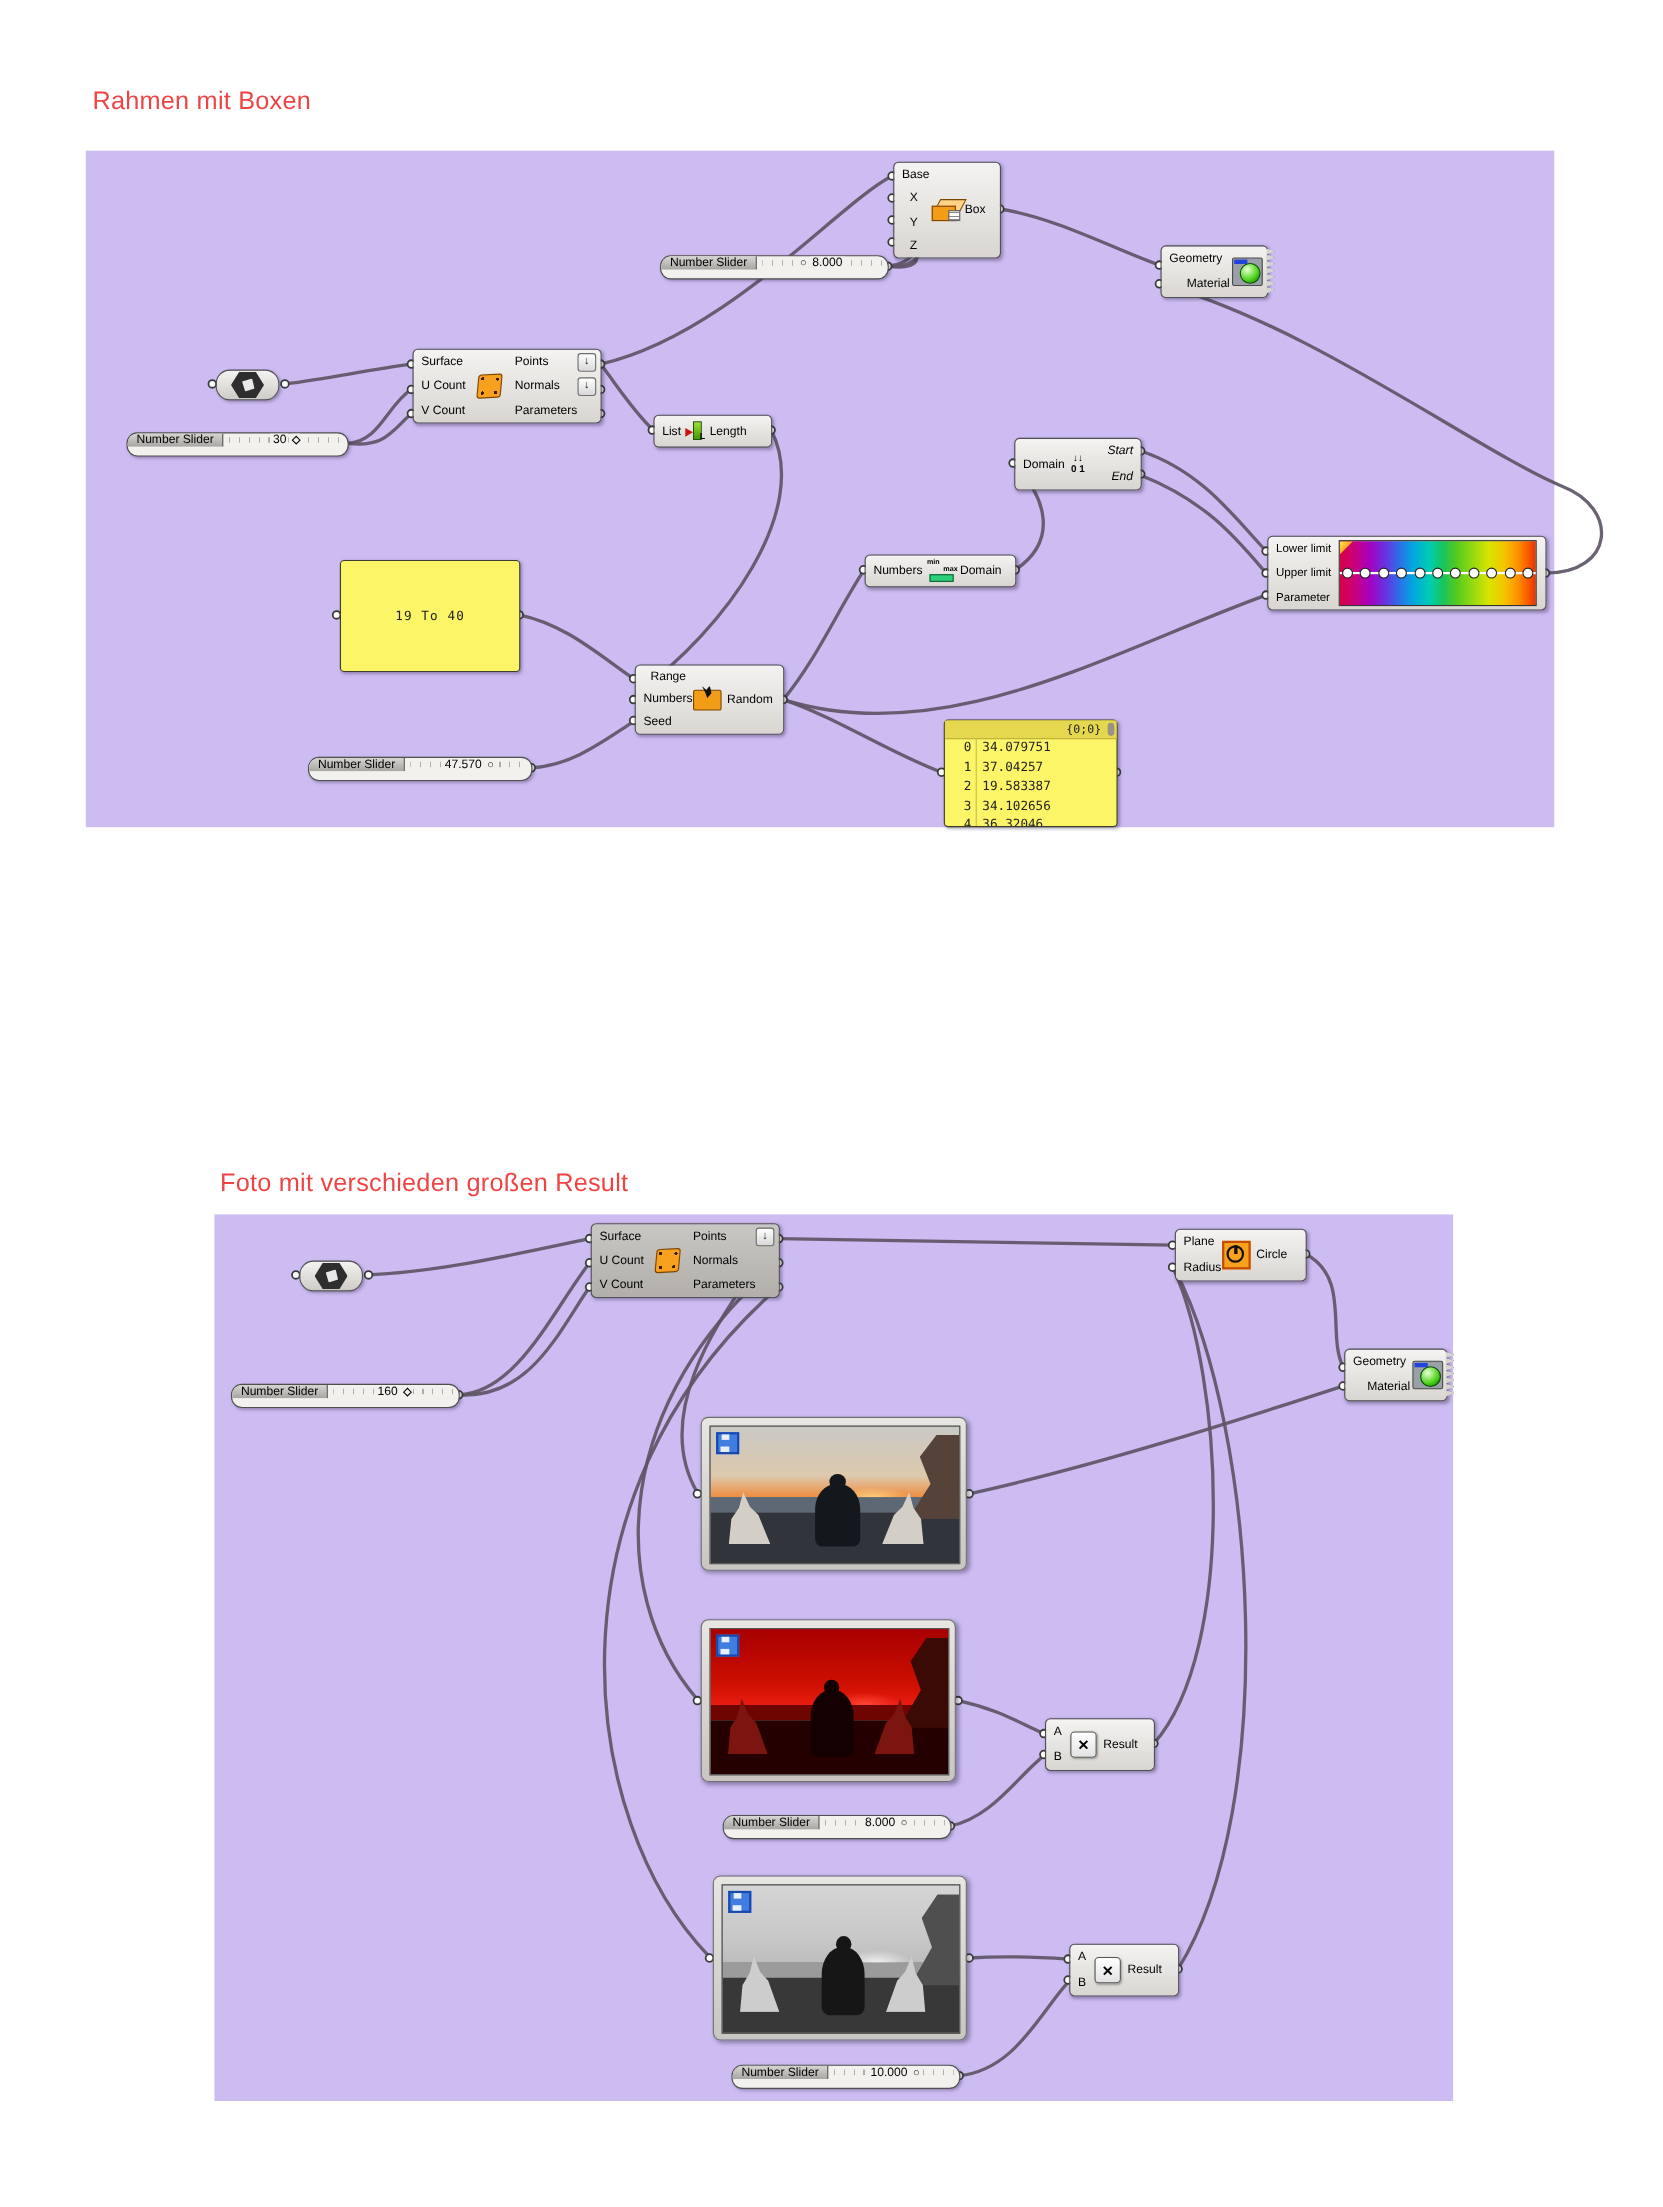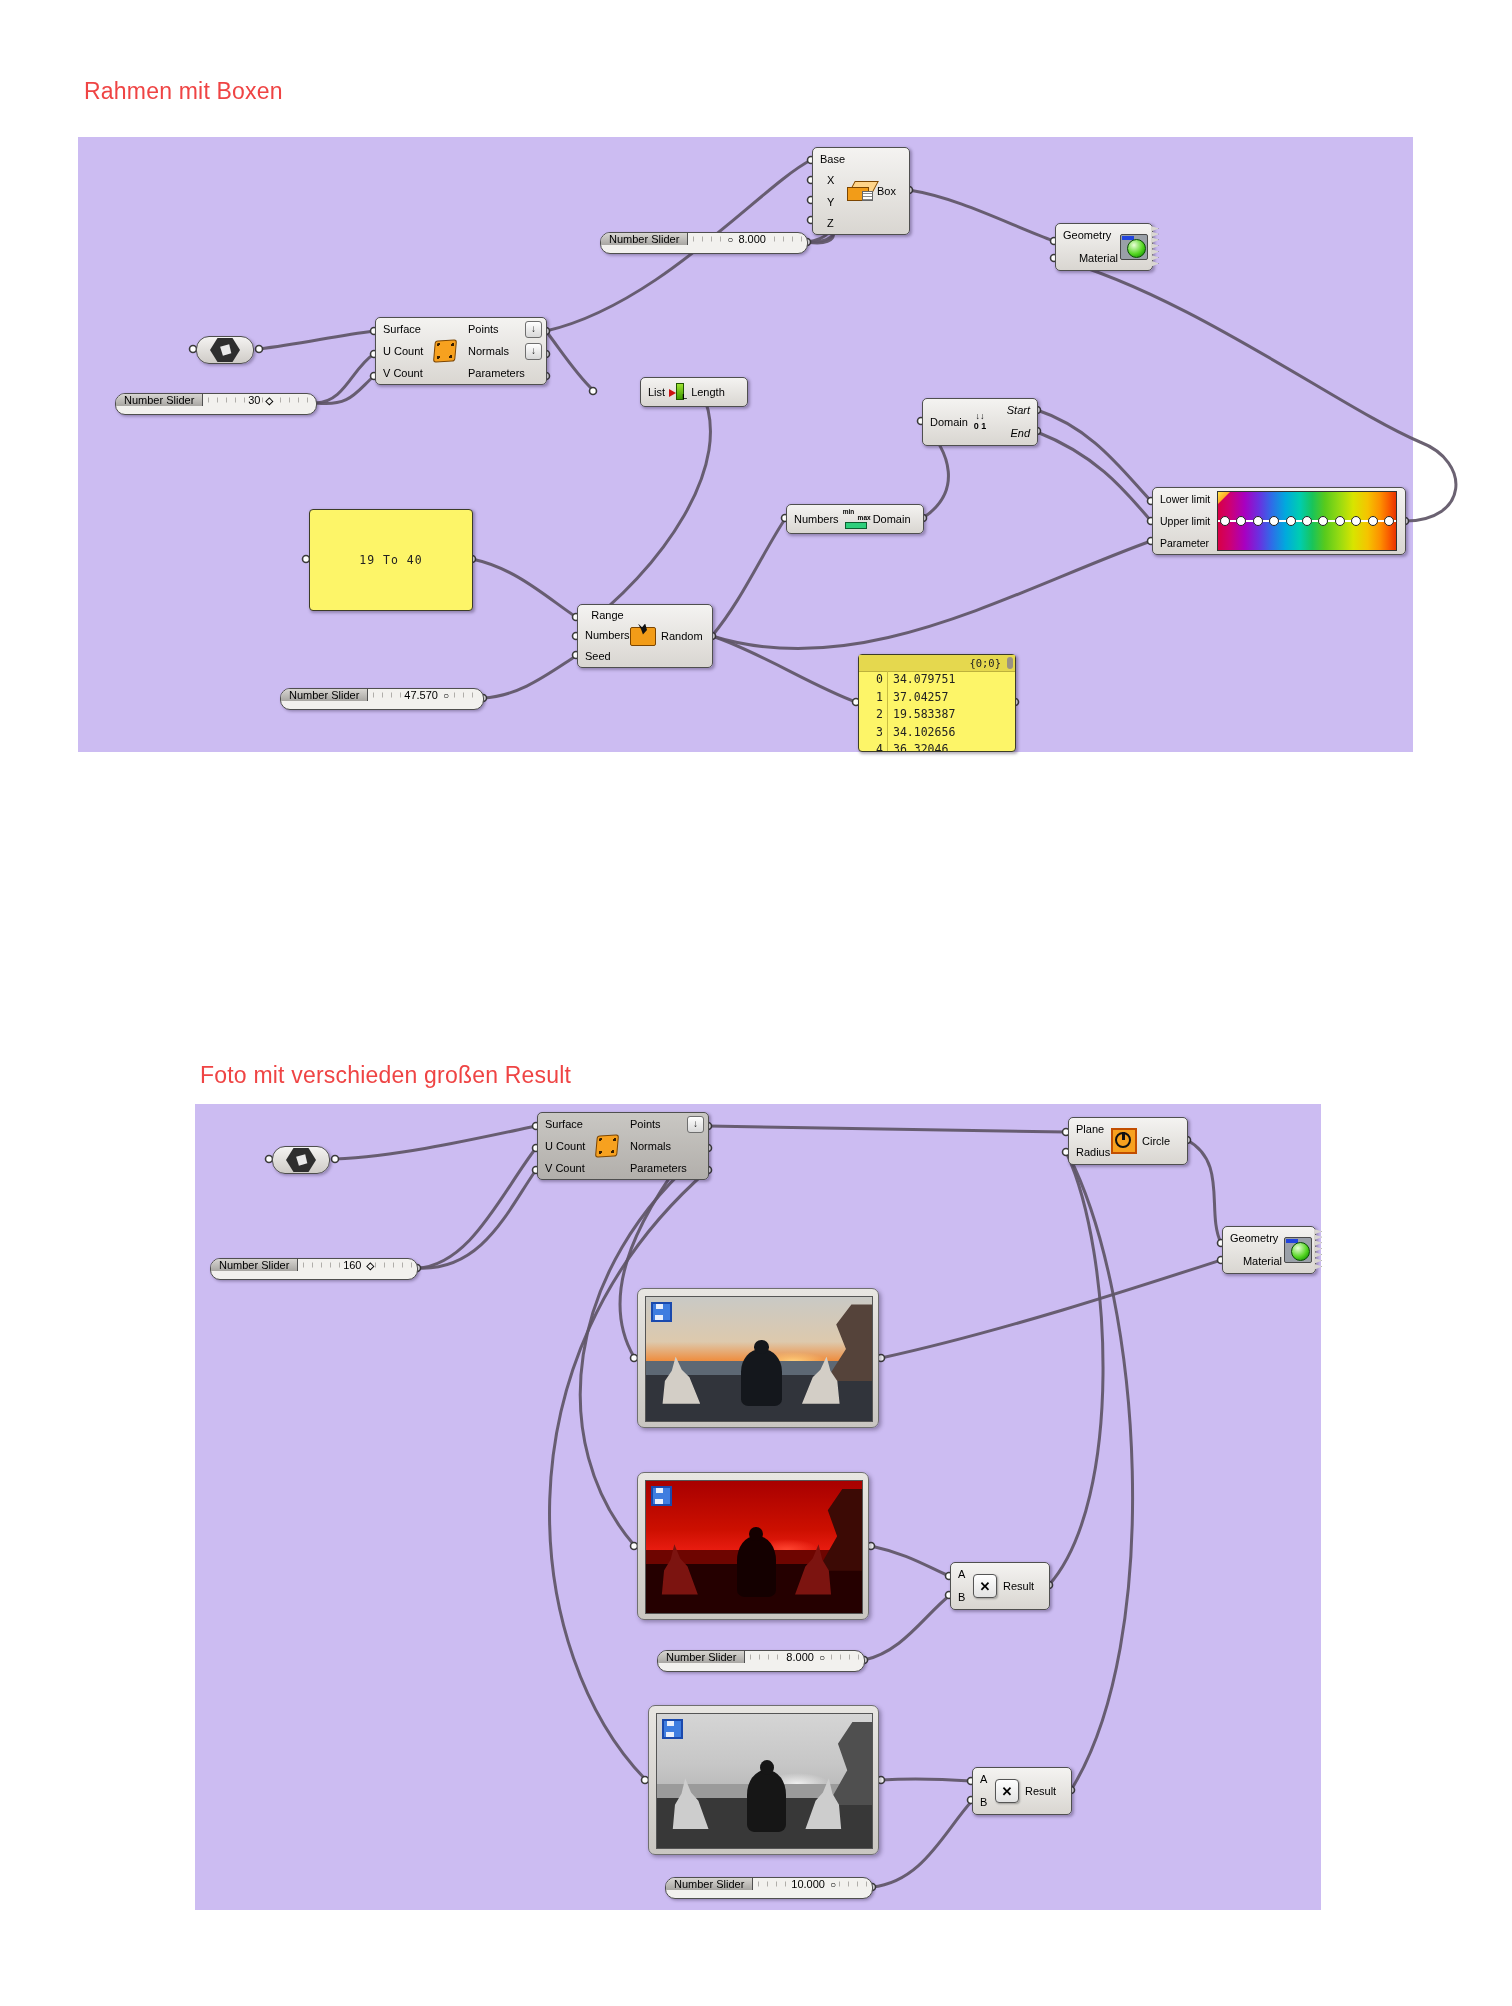--- a/index.html
+++ b/index.html
@@ -282,21 +282,21 @@
     <span class="lab in">Geometry</span>
     <span class="lab in" style="text-align:right;padding-right:2px;">Material</span>
   </div>
   <div class="icon icon-preview" style="margin-right:4px;">
       <div class="bar"></div>
       <div class="sph"></div>
     </div>
   <div class="jag"></div>
 </div>
 
-<div class="node" style="left:594px;top:377px;width:106px;height:28px;margin-left:46px;">
+<div class="node" style="left:594px;top:377px;width:106px;height:28px;">
   <span class="lab in">List</span>
   <div class="icon icon-listlen" style="margin:0 4px;">
       <div class="arr"></div>
       <div class="bar"></div>
       <span class="L">L</span>
     </div>
   <span class="lab out">Length</span>
 </div>
 
 <div class="node" style="left:786px;top:504px;width:136px;height:28px;">

